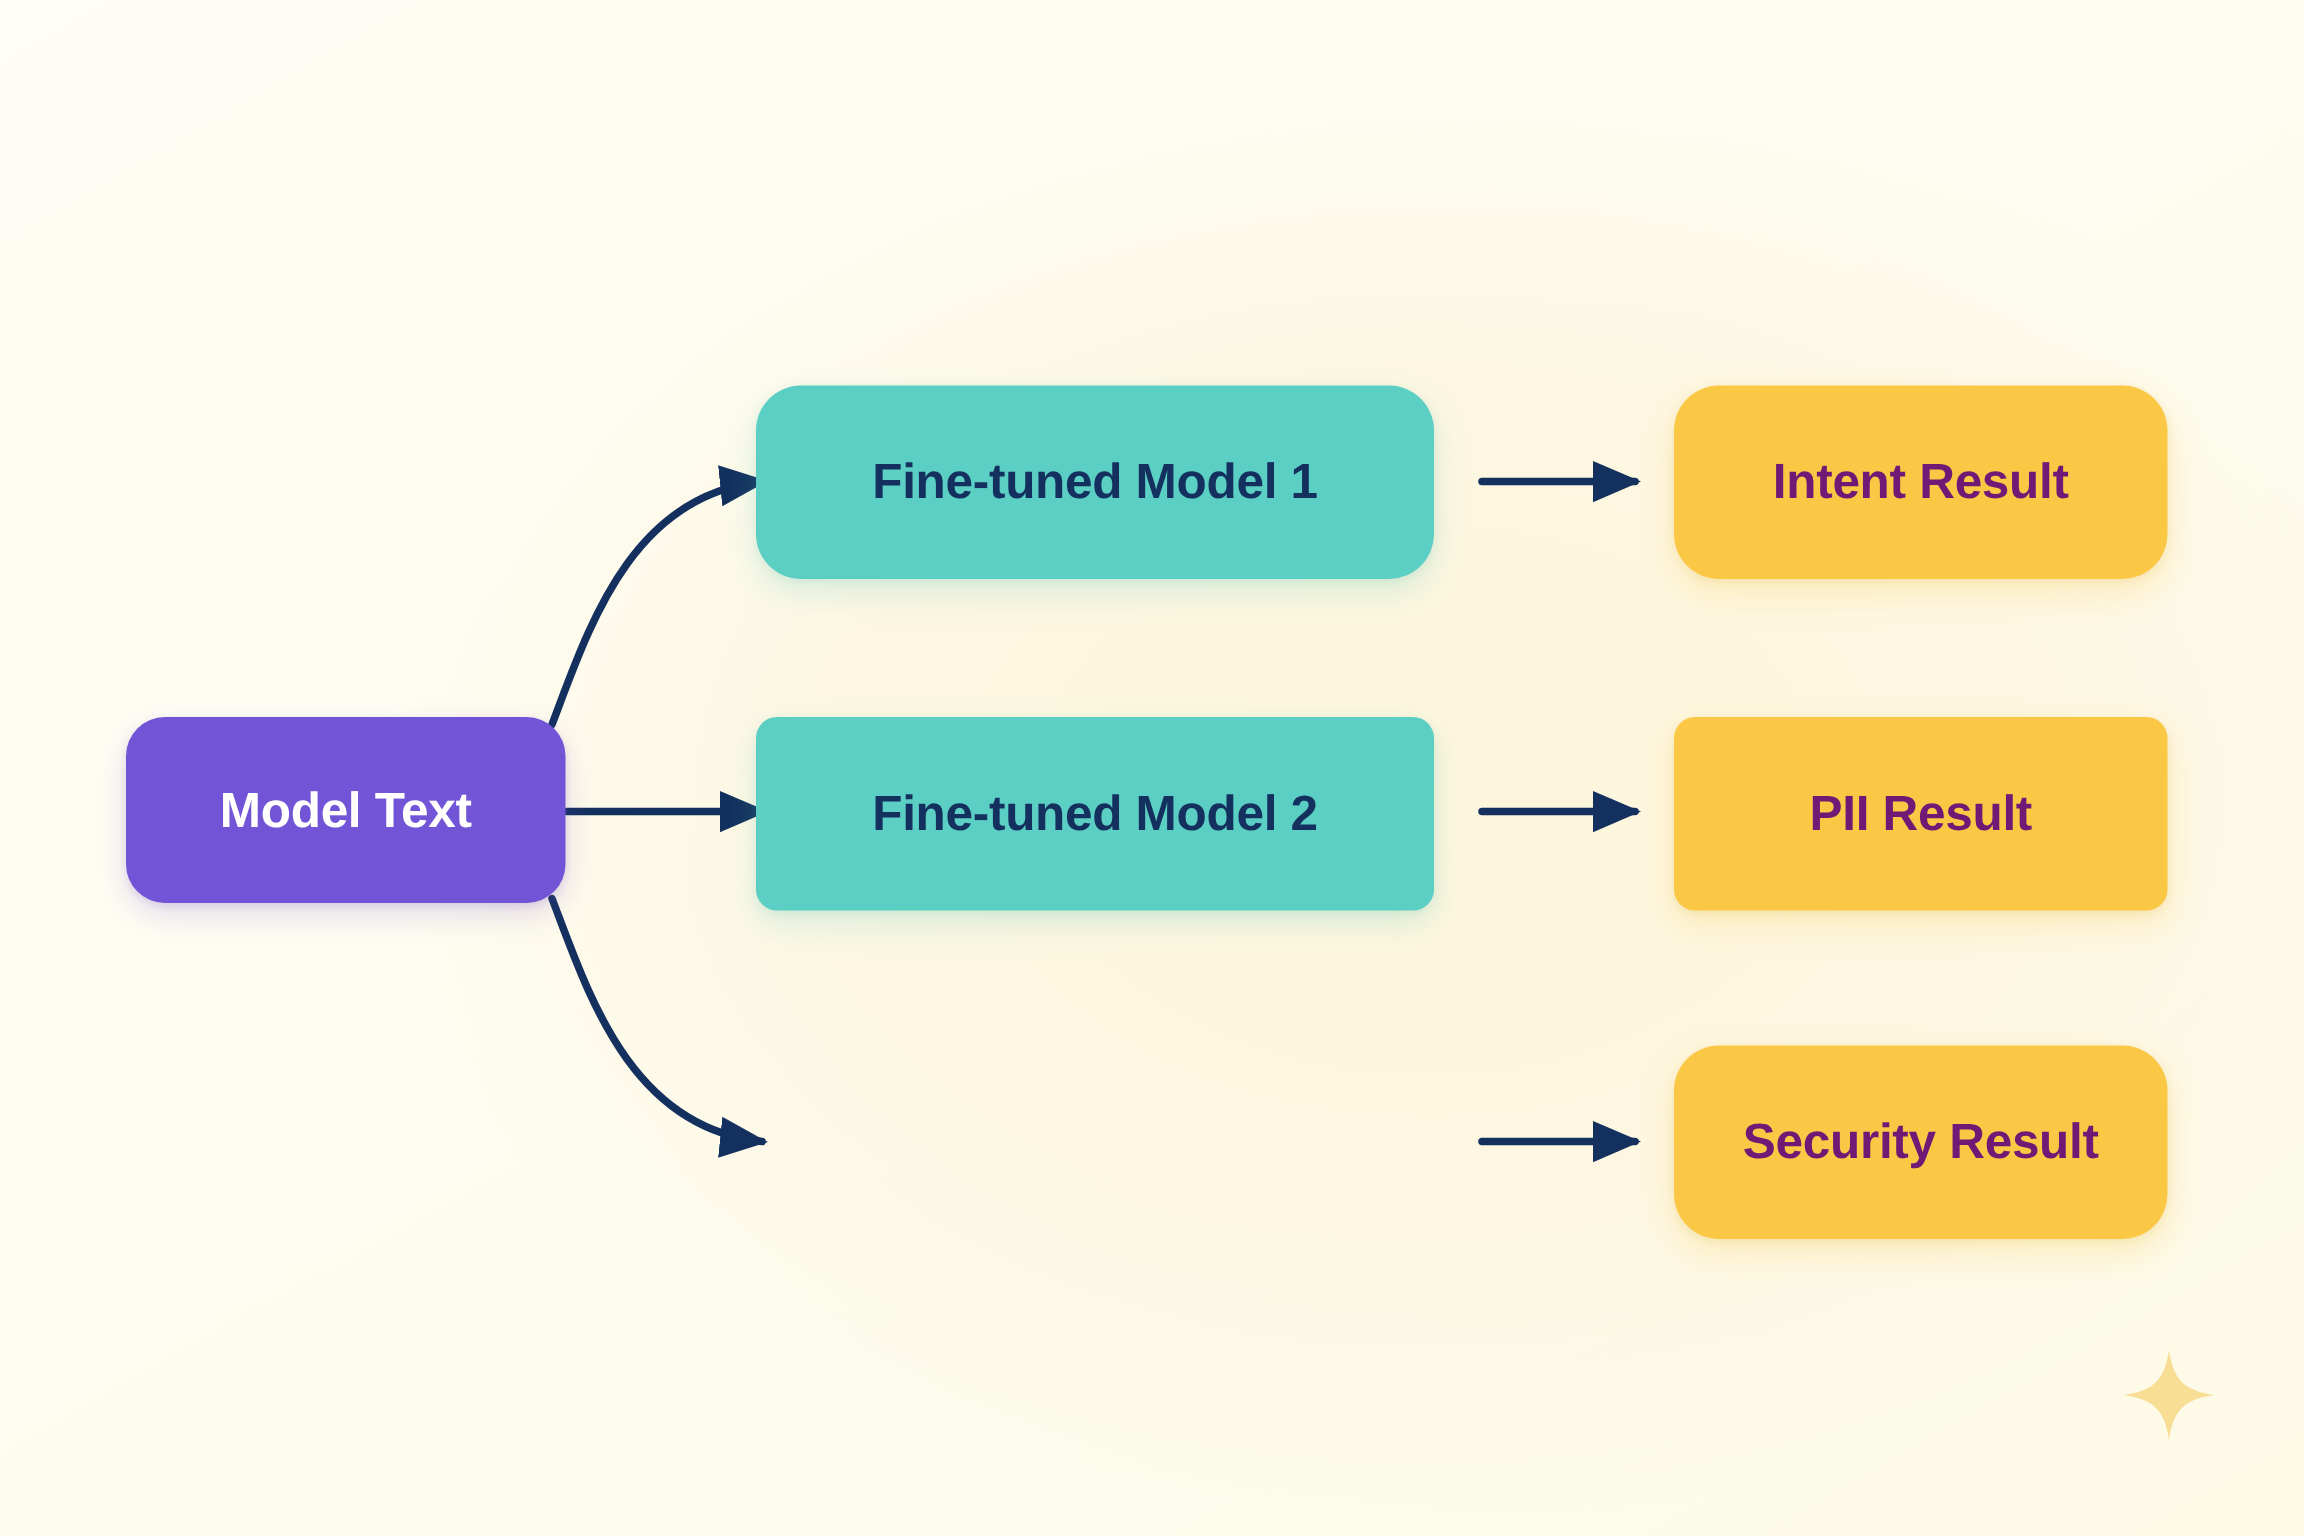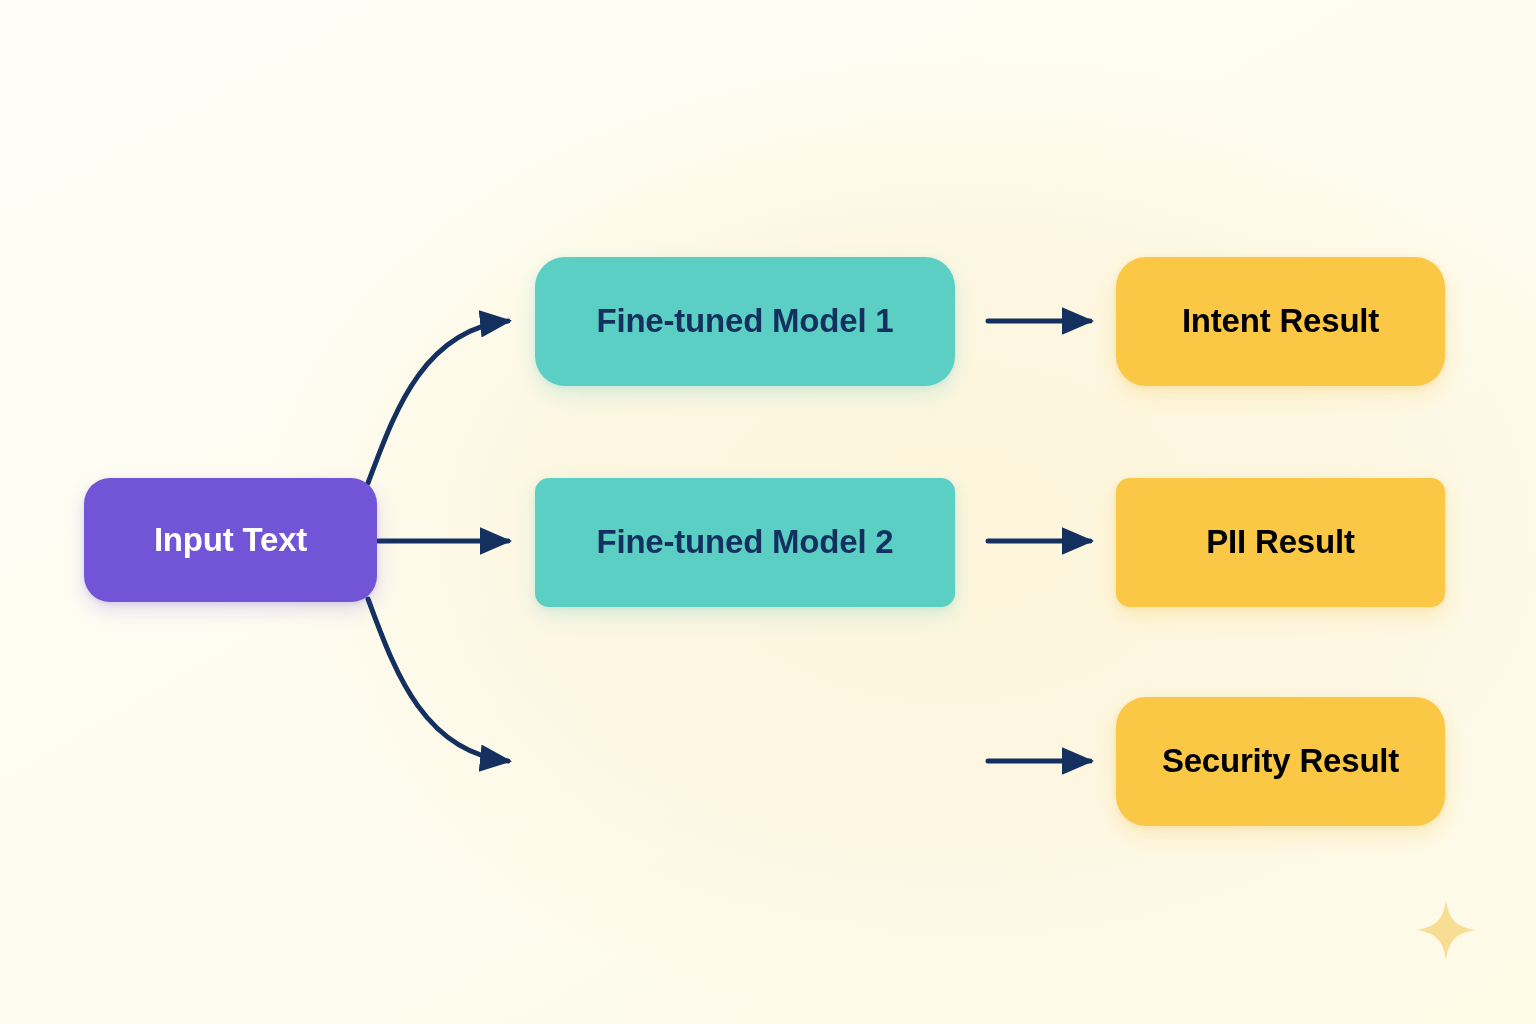--- a/index.html
+++ b/index.html
@@ -43,42 +43,42 @@
     box-shadow:0 8px 20px rgba(114,84,214,0.20), 0 2px 5px rgba(80,60,150,0.12);
   }
   .node-input .lbl {
     color:#FFFFFF;
     font-size:33px;
     font-weight:bold;
   }
 
   
   .node-model {
-    left:535px;
-    width:420px; height:129px;
+    left:504px;
+    width:452px; height:129px;
     background:#5CCFC4;
     border-radius:30px;
     box-shadow:0 9px 22px rgba(92,207,196,0.22), 0 2px 6px rgba(60,150,145,0.10);
   }
   .node-model .lbl {
     color:#13305E;
     font-size:33px;
     font-weight:bold;
   }
 
   
   .node-result {
     left:1116px;
     width:329px; height:129px;
     background:#FBC846;
     border-radius:30px;
     box-shadow:0 9px 22px rgba(251,200,70,0.26), 0 2px 6px rgba(190,150,40,0.12);
   }
   .node-result .lbl {
-    color:#000000;
+    color:#701a75;
     font-size:33px;
     font-weight:bold;
   }
 
   .row1 { top:257px; }
   .row2 { top:478px;border-radius:14px; }
   .row3 { top:697px; }
 
   .sparkle {
     position:absolute;
@@ -103,21 +103,21 @@
     <path d="M 378,541 L 508,541" fill="none" stroke="#13305E" stroke-width="5" stroke-linecap="round" marker-end="url(#ah)"></path>
 
     <path d="M 368,599 C 392,662 420,752 508,761" fill="none" stroke="#13305E" stroke-width="5" stroke-linecap="round" marker-end="url(#ah)"></path>
 
     <path d="M 988,321 L 1090,321" fill="none" stroke="#13305E" stroke-width="5" stroke-linecap="round" marker-end="url(#ah)"></path>
     <path d="M 988,541 L 1090,541" fill="none" stroke="#13305E" stroke-width="5" stroke-linecap="round" marker-end="url(#ah)"></path>
     <path d="M 988,761 L 1090,761" fill="none" stroke="#13305E" stroke-width="5" stroke-linecap="round" marker-end="url(#ah)"></path>
   </svg>
 
   <div class="node node-input">
-    <span class="lbl">Input Text</span>
+    <span class="lbl">Model Text</span>
   </div>
 
   <div class="node node-model row1">
     <span class="lbl">Fine-tuned Model 1</span>
   </div>
   <div class="node node-model row2">
     <span class="lbl">Fine-tuned Model 2</span>
   </div>
 
   <div class="node node-result row1">

